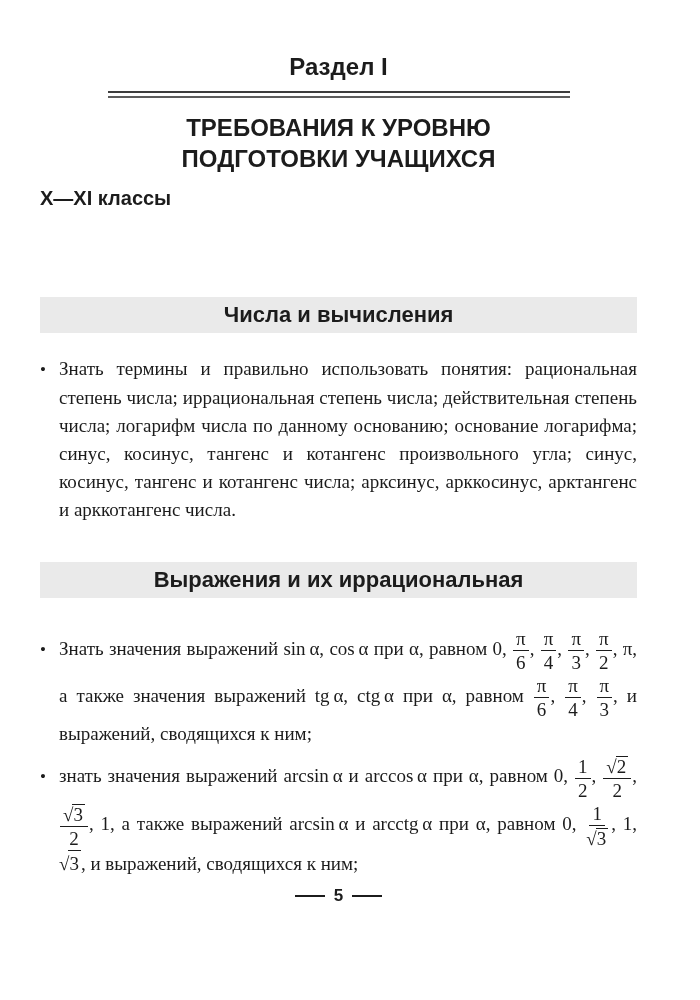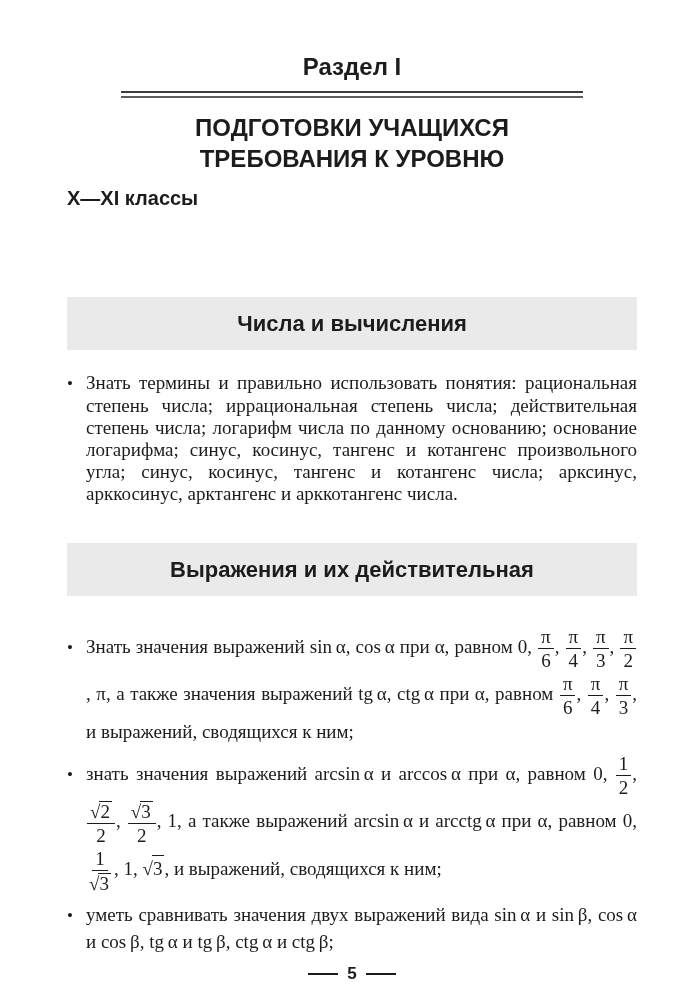--- a/index.html
+++ b/index.html
@@ -3,21 +3,21 @@
 <meta charset="utf-8">
 <style>
   html, body {
     margin: 0; padding: 0;
     width: 700px; height: 1000px;
     background: #ffffff;
     color: #1c1c1c;
     font-family: "Liberation Serif", serif;
     overflow: hidden;
   }
-  .page { padding: 52px 63px 0 67px; }
+  .page { padding: 52px 63px 0 40px; }
 
   
   .kicker {
     text-align: center;
     font-family: "Liberation Sans", sans-serif;
     font-weight: bold;
     font-size: 24px;
     line-height: 30px;
   }
   .double-rule {
@@ -41,42 +41,42 @@
     text-align: left;
     font-family: "Liberation Sans", sans-serif;
     font-weight: bold;
     font-size: 20px;
     line-height: 25px;
   }
 
   
   .band {
     background: #eaeaea;
-    height: 53px;
+    height: 36px;
     display: flex;
     align-items: center;
     justify-content: center;
     font-family: "Liberation Sans", sans-serif;
     font-weight: bold;
     font-size: 22px;
   }
   .sec1 .band { margin-top: 86px; }
   .sec2 .band { margin-top: 38px; }
 
   
   ul.bullets { list-style: none; margin: 0; padding: 0; }
   .sec1 ul.bullets { margin-top: 22px; }
   .sec2 ul.bullets { margin-top: 29px; }
   li.bullet {
     position: relative;
     padding-left: 19px;
     text-indent: -19px;
     text-align: justify;
     font-size: 19px;
-    line-height: 22px;
+    line-height: 28px;
   }
   .sec2 li.bullet { line-height: 25.5px; margin-bottom: 8px; }
   .marker {
     display: inline-block;
     width: 19px;
     text-indent: 0;
     font-size: 17px;
   }
 
   
@@ -114,35 +114,35 @@
 </head>
 <body>
 
 <div class="page">
 
   <div class="kicker">Раздел I</div>
 
   <div class="double-rule"></div>
 
   <div class="doc-title">
+    <span>ТРЕБОВАНИЯ К УРОВНЮ</span>
     <span>ПОДГОТОВКИ УЧАЩИХСЯ</span>
-    <span>ТРЕБОВАНИЯ К УРОВНЮ</span>
   </div>
 
   <div class="doc-subtitle">X—XI классы</div>
 
   <section class="sec sec1">
     <div class="band">Числа и вычисления</div>
     <ul class="bullets">
         <li class="bullet"><span class="marker">•</span><span class="trun">Знать термины и правильно использовать понятия: рациональная степень числа; иррациональная степень числа; действительная степень числа; логарифм числа по данному основанию; основание логарифма; синус, косинус, тангенс и котангенс произвольного угла; синус, косинус, тангенс и котангенс числа; арксинус, арккосинус, арктангенс и арккотангенс числа.</span></li>
       </ul>
   </section>
 
   <section class="sec sec2">
-    <div class="band">Выражения и их действительная</div>
+    <div class="band">Выражения и их иррациональная</div>
     <ul class="bullets">
         <li class="bullet"><span class="marker">•</span><span class="trun">Знать значения выражений sin α, cos α при α, равном 0, </span><span class="frac">
             <span class="fn">π</span>
             <span class="fd">6</span>
           </span><span class="trun">, </span><span class="frac">
             <span class="fn">π</span>
             <span class="fd">4</span>
           </span><span class="trun">, </span><span class="frac">
             <span class="fn">π</span>
             <span class="fd">3</span>
@@ -177,21 +177,20 @@
           </span><span class="trun">, 1, а также выражений arcsin α и arcctg α при α, равном 0, </span><span class="frac">
             <span class="fn">1</span>
             <span class="fd"><span class="sqrt">
                 <span class="rad">√</span>
                 <span class="rcnt">3</span>
               </span></span>
           </span><span class="trun">, 1, </span><span class="sqrt">
             <span class="rad">√</span>
             <span class="rcnt">3</span>
           </span><span class="trun">, и выражений, сводящихся к ним;</span></li>
-        <li class="bullet"><span class="marker">•</span><span class="trun">уметь сравнивать значения двух выражений вида sin α и sin β, cos α и cos β, tg α и tg β, ctg α и ctg β;</span></li>
       </ul>
   </section>
 
   <div class="footer">
     <span class="dash"></span>
     <span class="pagenum">5</span>
     <span class="dash"></span>
   </div>
 
 </div>

